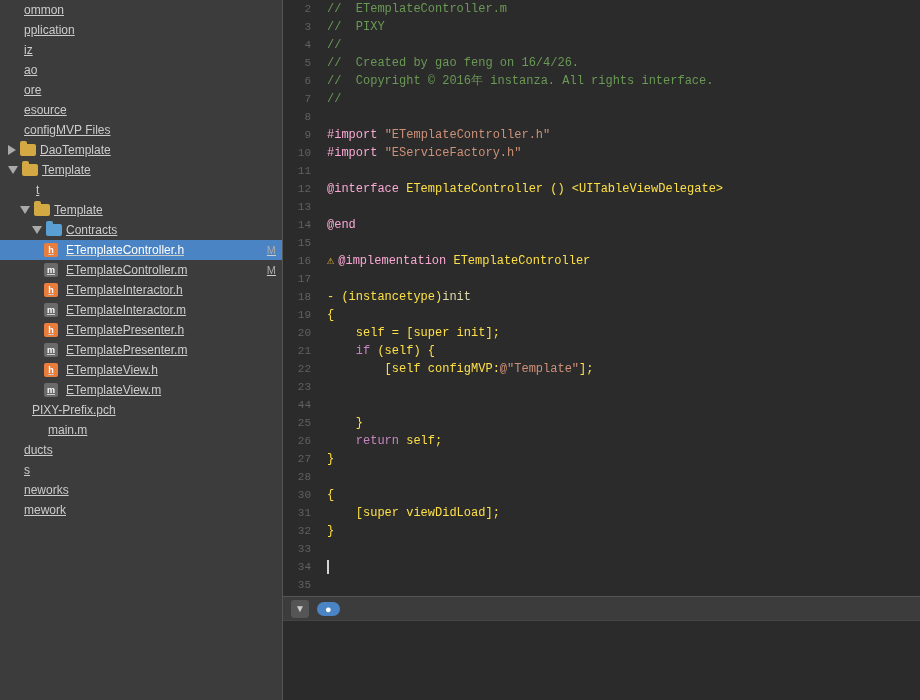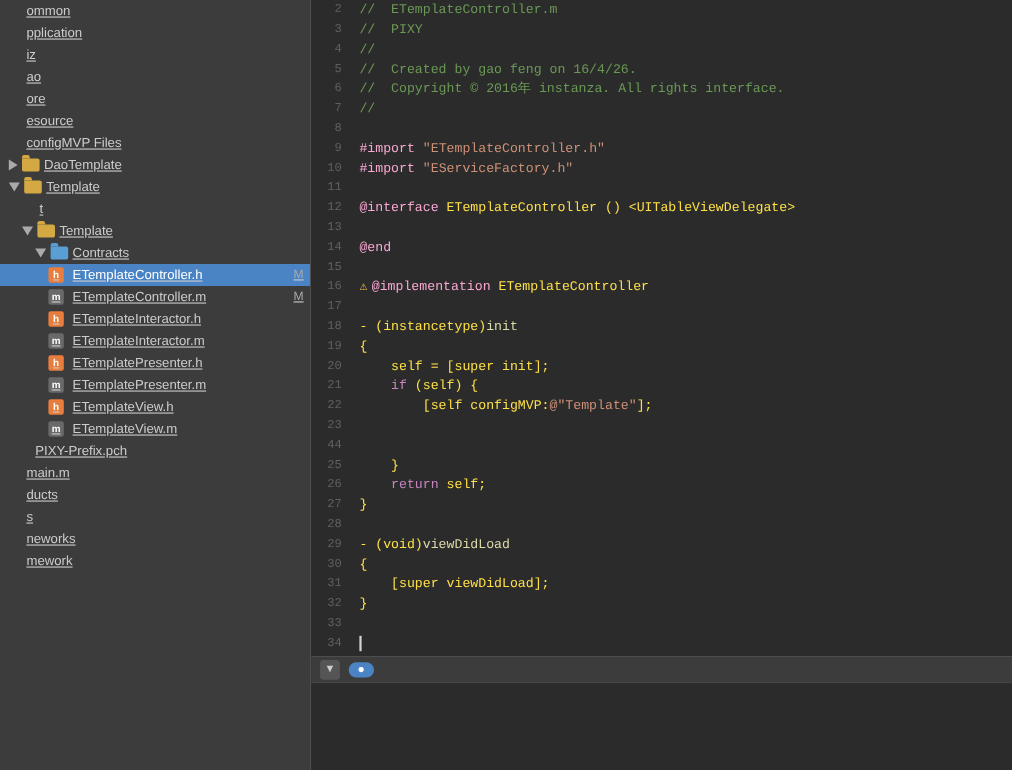--- a/index.html
+++ b/index.html
@@ -356,21 +356,21 @@
   <div class="sidebar-item indent-3" style="padding-left:44px;">
     <span class="file-icon-m">m</span>
     <span class="item-label">ETemplateView.m</span>
   </div>
 
   <div class="sidebar-item indent-1" style="padding-left:16px;">
     <span class="triangle-placeholder"></span>
     <span class="item-label">PIXY-Prefix.pch</span>
   </div>
 
-  <div class="sidebar-item indent-1" style="padding-left:8px;">
+  <div class="sidebar-item indent-1" style="padding-left:32px;">
     <span class="triangle-placeholder"></span>
     <span class="item-label">main.m</span>
   </div>
 
   <div class="sidebar-item">
     <span class="triangle-placeholder"></span>
     <span class="item-label">ducts</span>
   </div>
 
   <div class="sidebar-item">
@@ -520,24 +520,20 @@
     <div class="code-line">
       <span class="line-num">27</span>
       <span class="line-content"><span class="c-plain">}</span></span>
     </div>
 
     <div class="code-line">
       <span class="line-num">28</span>
       <span class="line-content"></span>
     </div>
 
-    <div class="code-line">
-      <span class="line-num">29</span>
-      <span class="line-content"><span class="c-plain">- (void)</span><span class="c-method">viewDidLoad</span></span>
-    </div>
 
     <div class="code-line">
       <span class="line-num">30</span>
       <span class="line-content"><span class="c-plain">{</span></span>
     </div>
 
     <div class="code-line">
       <span class="line-num">31</span>
       <span class="line-content"><span class="c-plain">    [super viewDidLoad];</span></span>
     </div>

